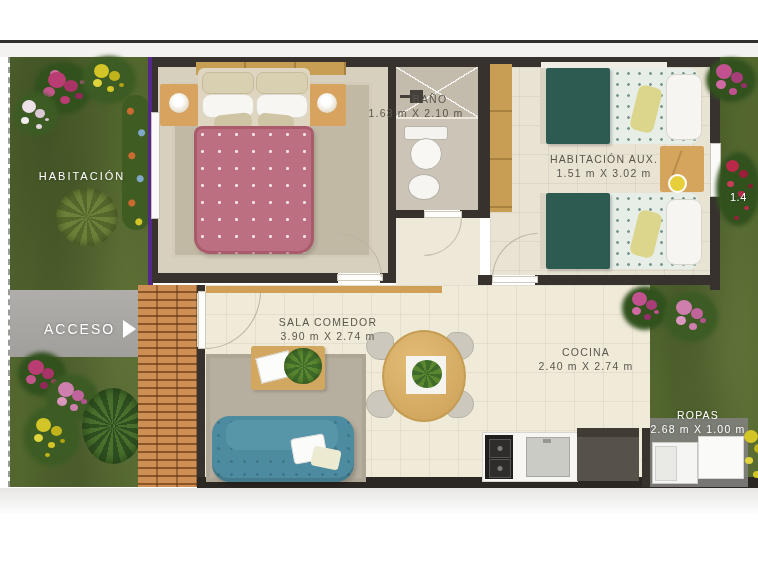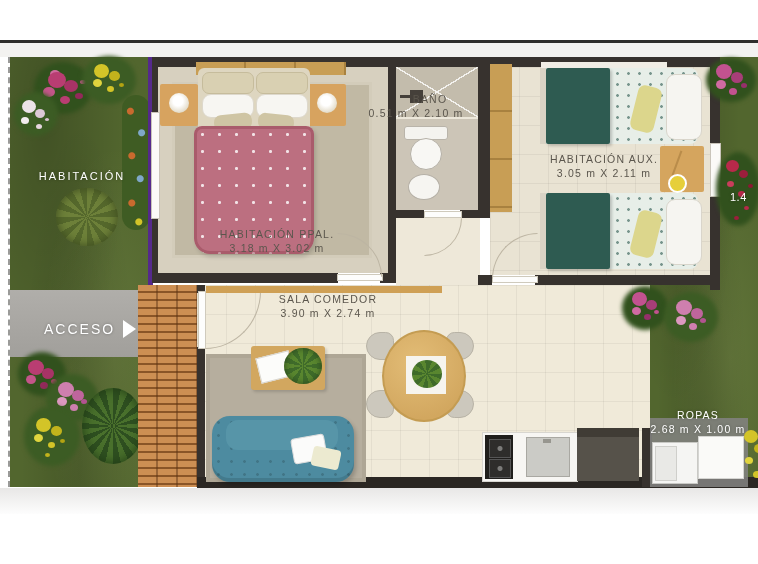--- a/index.html
+++ b/index.html
@@ -191,40 +191,40 @@
 
   <div class="abs" style="left:0px;top:488px;width:758px;height:26px;background:linear-gradient(180deg,#e8e7e6,#fdfdfd);"></div>
 
   <div class="gdn-lbl" style="left:82px;top:176px;transform:translate(-50%,-50%);font-size:11px;">HABITACIÓN</div>
 
   <div class="abs" style="left:44px;top:320px;display:flex;align-items:center;gap:8px;">
     <span class="gdn-lbl" style="position:static;font-size:14px;">ACCESO</span>
     <span style="width:0;height:0;border-left:13px solid #fff;border-top:9px solid transparent;border-bottom:9px solid transparent;display:inline-block;"></span>
   </div>
 
-  <div class="plan-lbl" style="left:277px;top:241px;">
-    <div>HABITACIÓN PPAL.</div>
-    <div>3.18 m X 3.02 m</div>
-  </div>
 
   <div class="plan-lbl" style="left:416px;top:106px;">
     <div style="padding-left:28px;">BAÑO</div>
-    <div>0.51 m X 2.10 m</div>
+    <div>1.63 m X 2.10 m</div>
   </div>
 
   <div class="plan-lbl" style="left:604px;top:166px;">
     <div>HABITACIÓN AUX.</div>
-    <div>3.05 m X 2.11 m</div>
-  </div>
-
-  <div class="plan-lbl" style="left:328px;top:306px;">
+    <div>1.51 m X 3.02 m</div>
+  </div>
+
+  <div class="plan-lbl" style="left:328px;top:329px;">
     <div>SALA COMEDOR</div>
     <div>3.90 m X 2.74 m</div>
   </div>
 
+  <div class="plan-lbl" style="left:586px;top:359px;">
+    <div>COCINA</div>
+    <div>2.40 m X 2.74 m</div>
+  </div>
 
   <div class="plan-lbl" style="left:698px;top:422px;color:#fff;text-shadow:0 0 3px rgba(0,0,0,.35);font-size:10.5px;">
     <div>ROPAS</div>
     <div>2.68 m X 1.00 m</div>
   </div>
 
   <div class="gdn-lbl" style="left:730px;top:191px;font-size:11px;letter-spacing:0.5px;">1.4</div>
 
 </div>
 

